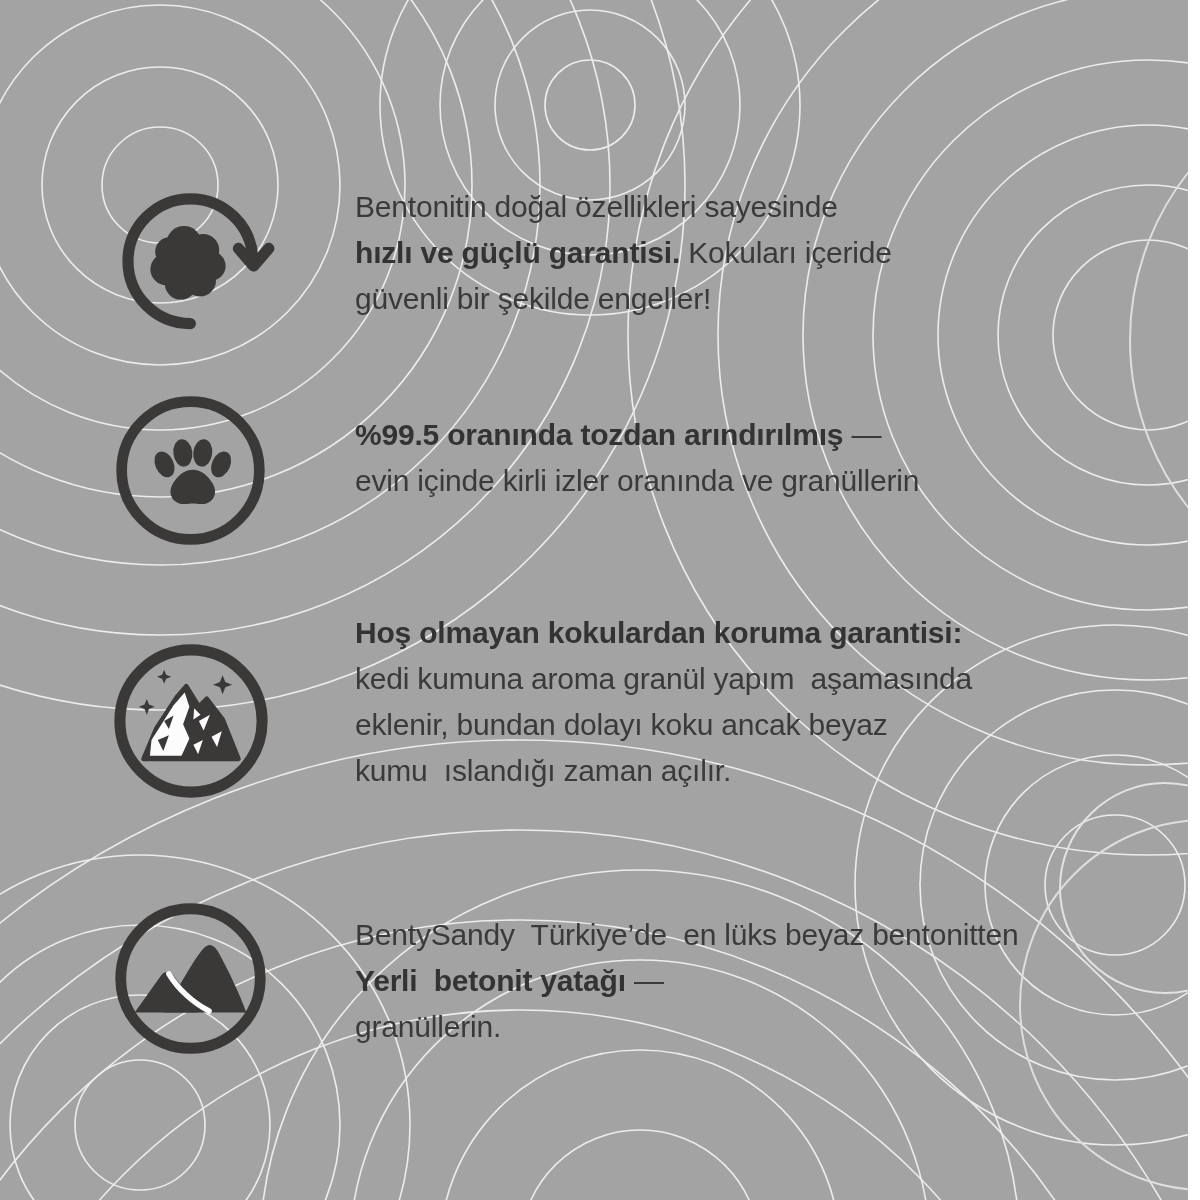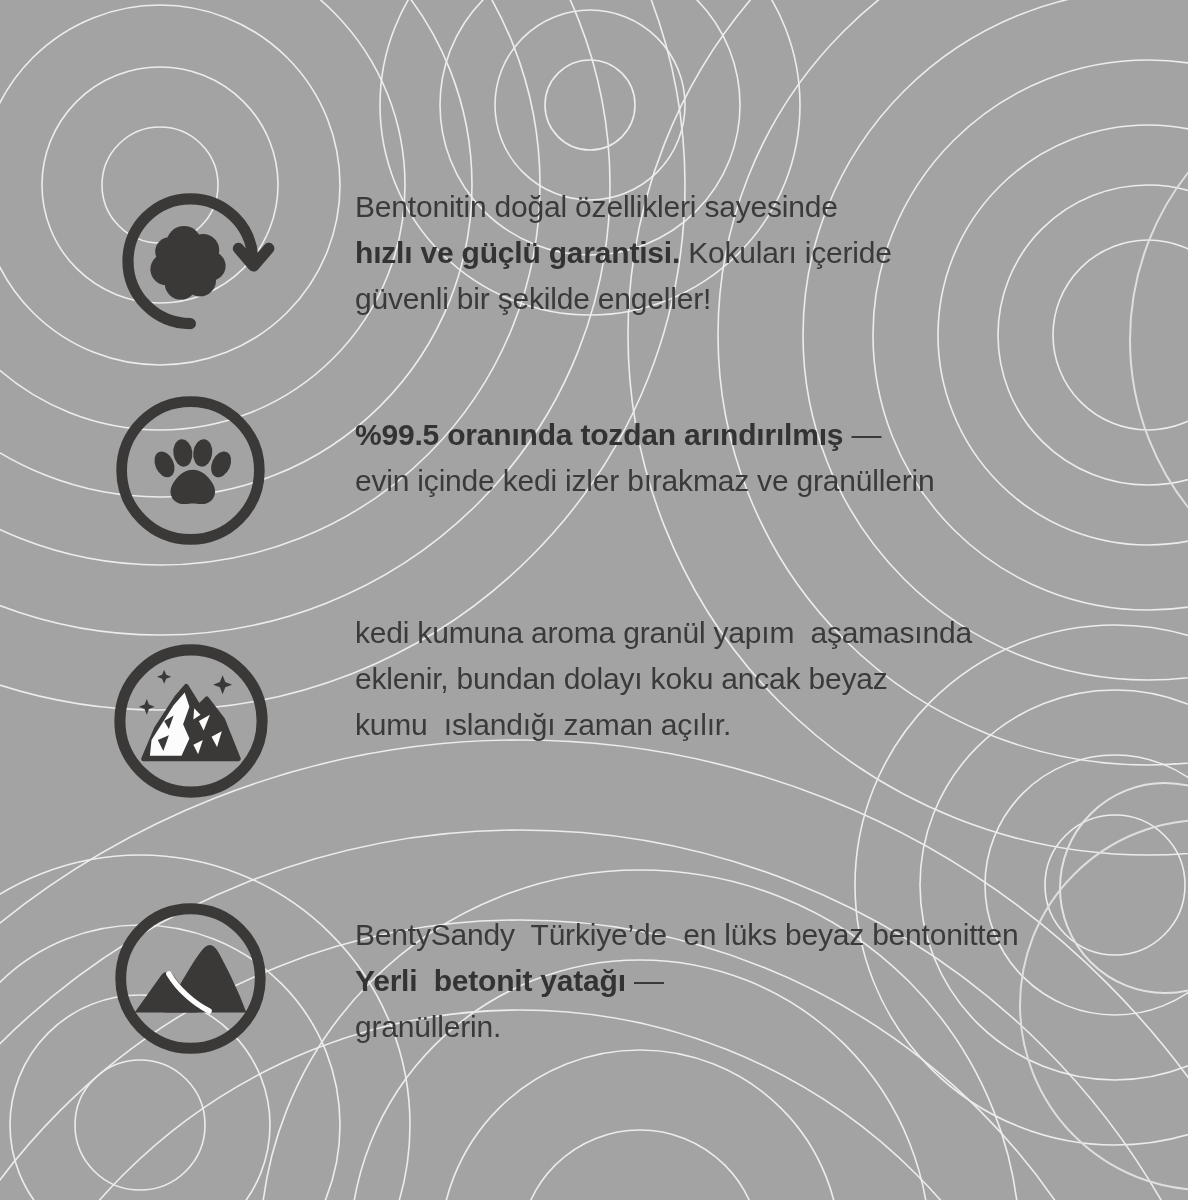--- a/index.html
+++ b/index.html
@@ -119,21 +119,21 @@
       <g fill="#3b3838">
         <ellipse cx="33" cy="46" rx="6" ry="8.8" transform="rotate(-24 33 46)"></ellipse>
         <ellipse cx="45" cy="38.5" rx="6.2" ry="9" transform="rotate(-7 45 38.5)"></ellipse>
         <ellipse cx="58" cy="38.5" rx="6.2" ry="9" transform="rotate(7 58 38.5)"></ellipse>
         <ellipse cx="70" cy="46" rx="6" ry="8.8" transform="rotate(24 70 46)"></ellipse>
         <path d="M51.5 49.5 C57 49.5 61 53 64.5 58.5 C67.5 63.5 66 69 61.5 71 C57.5 72.8 54 71.5 51.5 71.5 C49 71.5 45.5 72.8 41.5 71 C37 69 35.5 63.5 38.5 58.5 C42 53 46 49.5 51.5 49.5 Z"></path>
       </g>
     </svg>
     <div class="text t2">
       <div class="line"><span class="seg-b">%99.5 oranında tozdan arındırılmış</span><span class="seg-r"> —</span></div>
-      <div class="line"><span class="seg-r">evin içinde kedi izler bırakmaz ve granüllerin</span></div>
+      <div class="line"><span class="seg-r">evin içinde kirli izler oranında ve granüllerin</span></div>
     </div>
   </section>
 
   <section class="feature">
     <svg class="icon i3" viewBox="0 0 100 100">
       <circle cx="50" cy="50" r="45" fill="none" stroke="#3b3838" stroke-width="7"></circle>
 
       <path d="M20 74 L28 55 L41 35 L47 28 L55 41 L60 36 L70 49 L80 74 Z" fill="#3b3838" stroke="#3b3838" stroke-width="3" stroke-linejoin="round"></path>
 
       <path d="M25 62 L39 40 L46 32 L49 41 L45 52 L49 61 L44 72 L24 72 Z" fill="#fcfcfc"></path>
@@ -146,20 +146,21 @@
       <path d="M63 60 L69.5 56.5 L66.5 66.5 Z" fill="#fcfcfc"></path>
       <path d="M51.5 65 L57.5 62 L54.5 71 Z" fill="#fcfcfc"></path>
 
       <g fill="#3b3838">
         <path d="M33 17.5 L34.3 20.7 L37.5 22 L34.3 23.3 L33 26.5 L31.7 23.3 L28.5 22 L31.7 20.7 Z"></path>
         <path d="M70 21 L71.7 25.3 L76 27 L71.7 28.7 L70 33 L68.3 28.7 L64 27 L68.3 25.3 Z"></path>
         <path d="M22 36 L23.4 39.6 L27 41 L23.4 42.4 L22 46 L20.6 42.4 L17 41 L20.6 39.6 Z"></path>
       </g>
     </svg>
     <div class="text t3">
+      <div class="line"><span class="seg-b">Hoş olmayan kokulardan koruma garantisi:</span></div>
       <div class="line"><span class="seg-r">kedi kumuna aroma granül yapım  aşamasında</span></div>
       <div class="line"><span class="seg-r">eklenir, bundan dolayı koku ancak beyaz</span></div>
       <div class="line"><span class="seg-r">kumu  ıslandığı zaman açılır.</span></div>
     </div>
   </section>
 
   <section class="feature">
     <svg class="icon i4" viewBox="0 0 100 100">
       <circle cx="50" cy="50" r="45" fill="none" stroke="#3b3838" stroke-width="7"></circle>
       <path d="M33 72 C41 58 53 36 59 30 C62 27 65 28 68 33 C73 42 82 60 86 72 Z" fill="#3b3838"></path>

